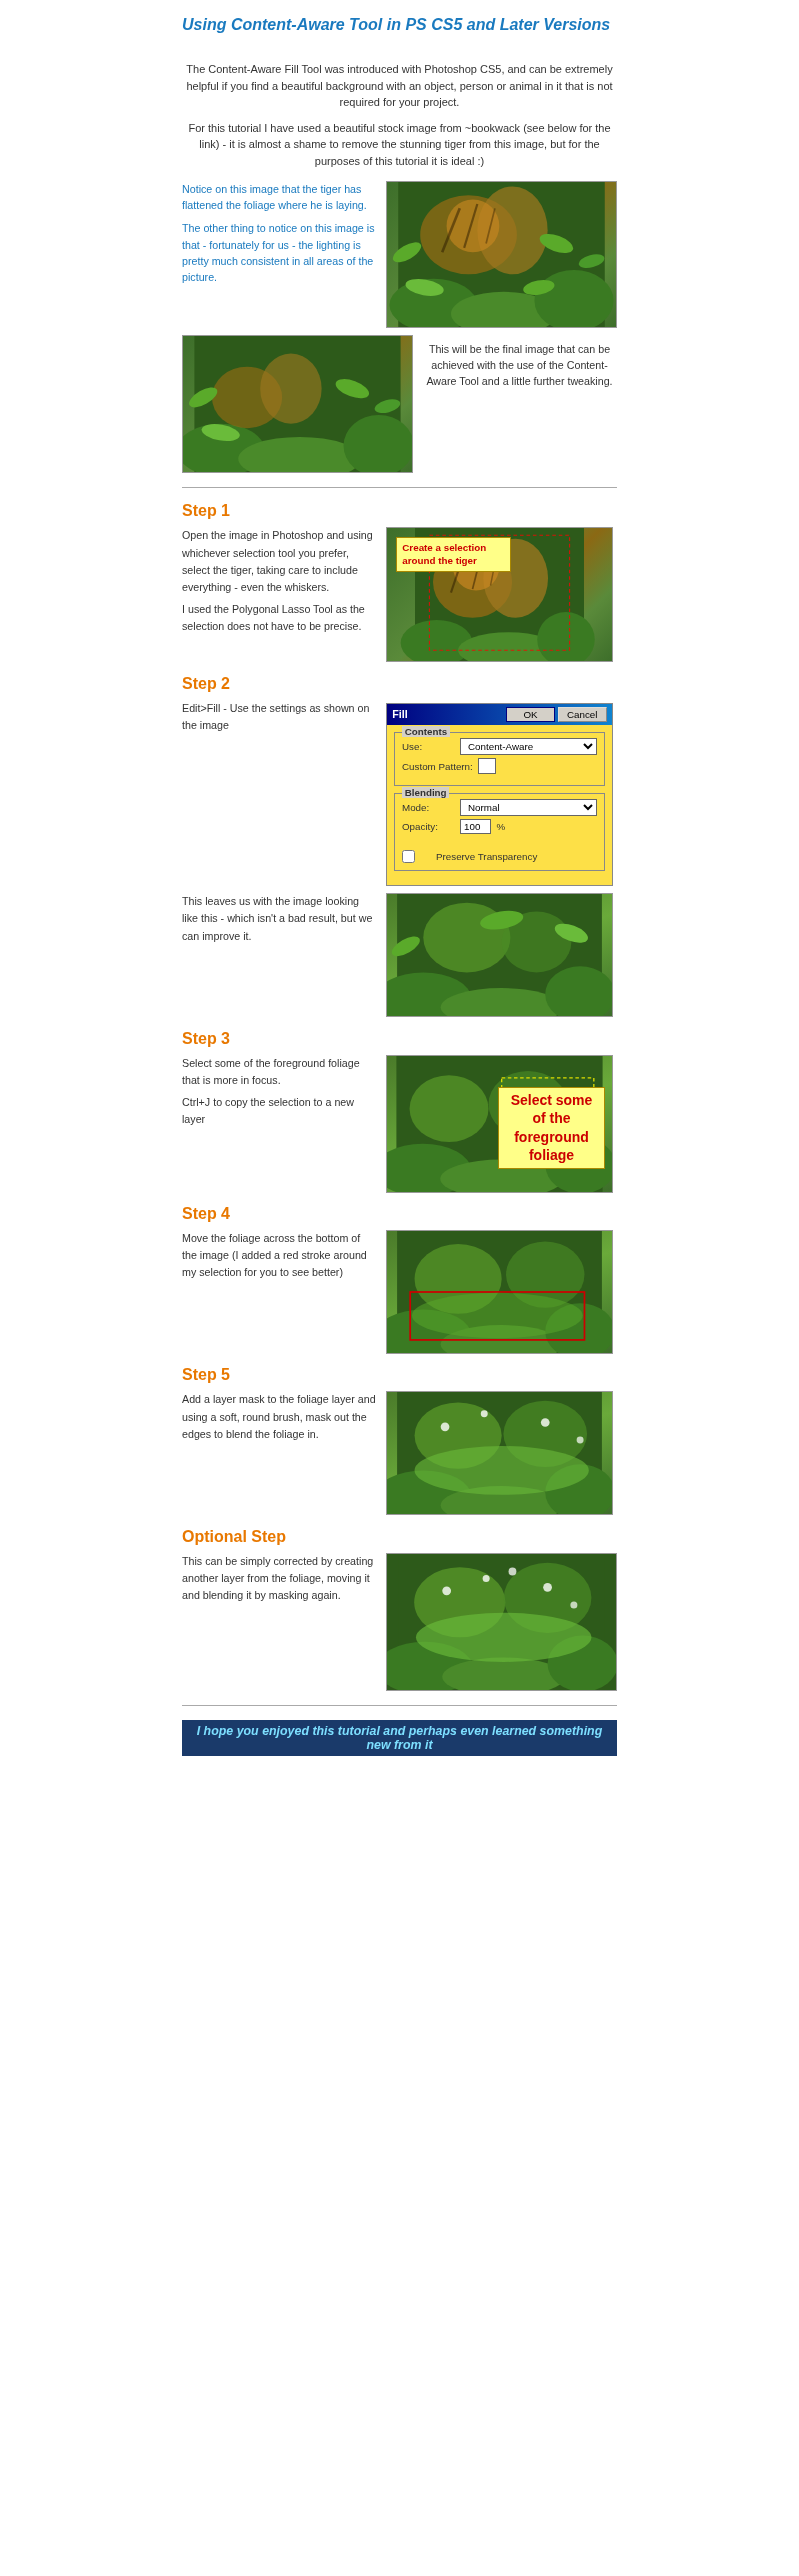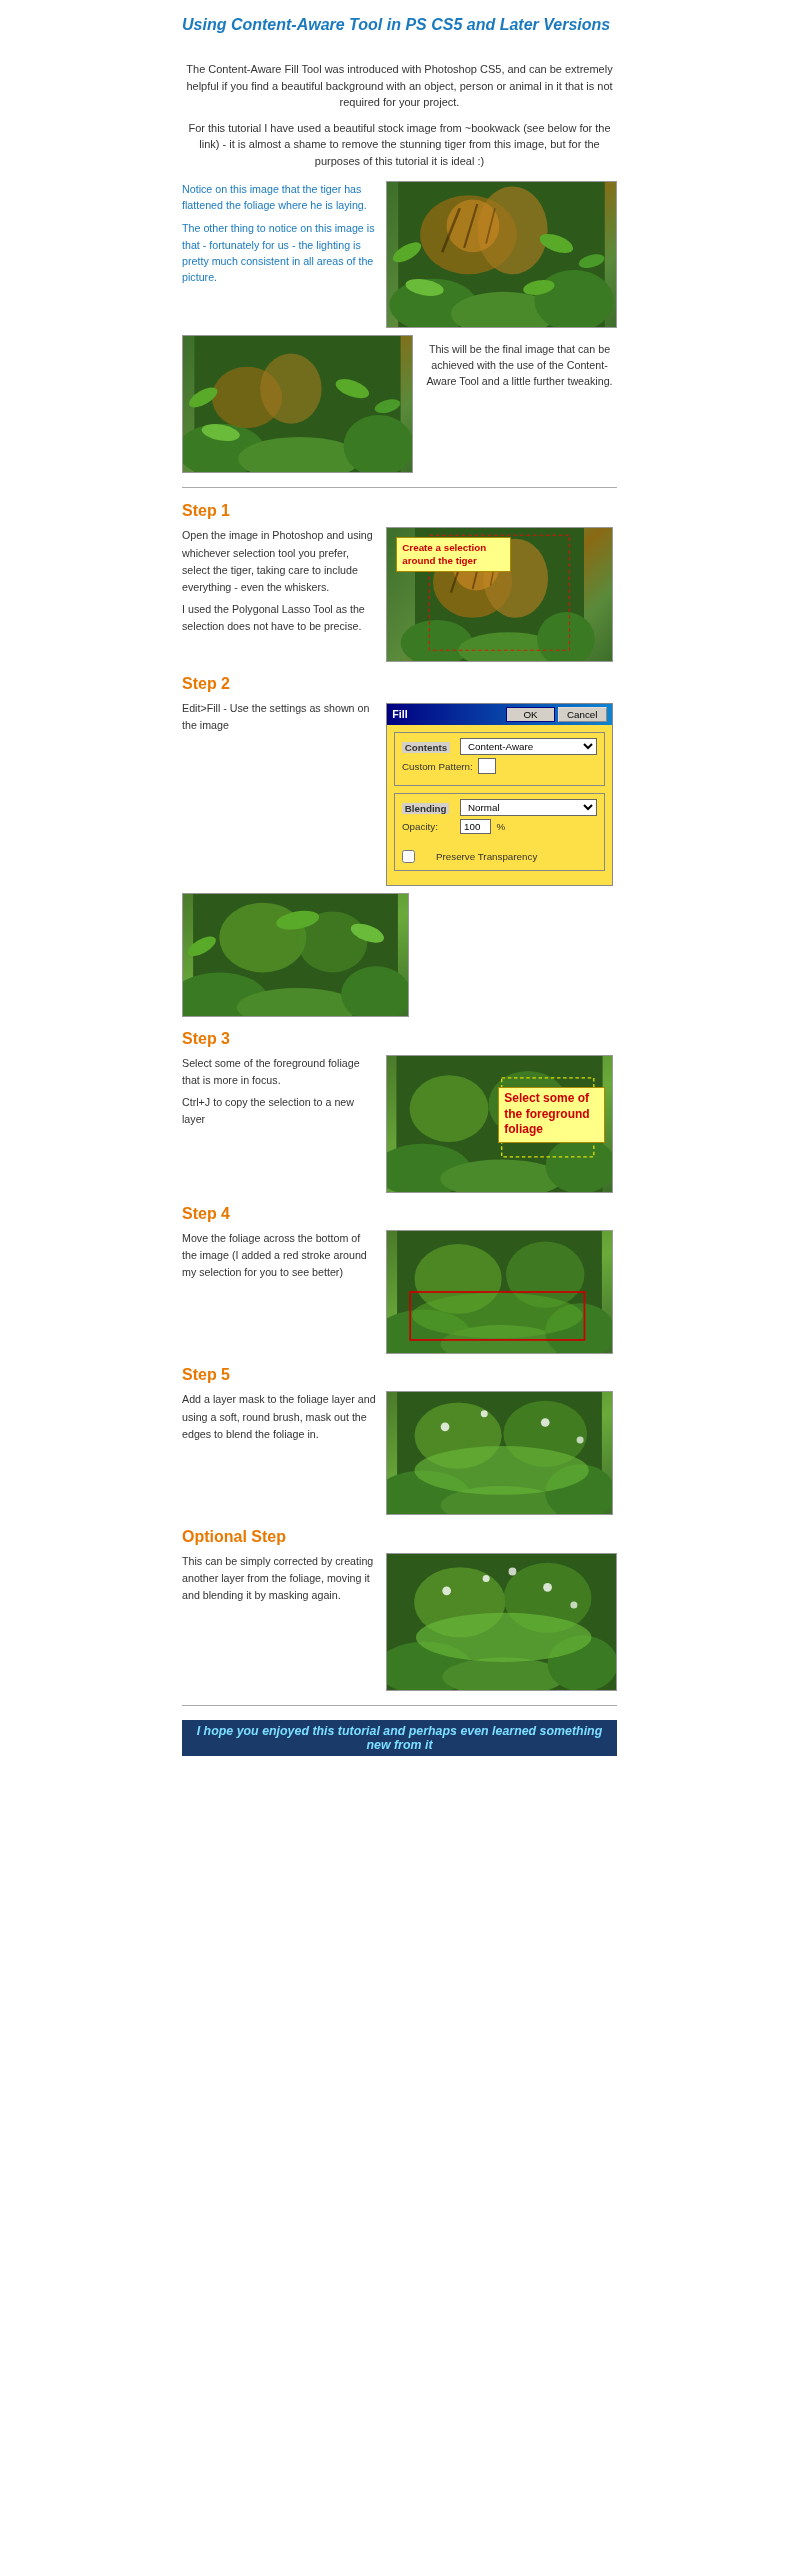--- a/index.html
+++ b/index.html
@@ -144,26 +144,26 @@
       max-width: 115px;
       line-height: 1.3;
     }
     .callout-foliage {
       position: absolute;
       top: 31px;
       right: 7px;
       background: #ffff88;
       border: 0.9px solid #aa8800;
       padding: 3.6px 5.3px;
-      font-size: 12px;
+      font-size: 14px;
       font-weight: bold;
       color: #cc0000;
       max-width: 107px;
       line-height: 1.3;
-      text-align: left;
+      text-align: center;
     }
     
     .fill-dialog {
       width: 227px;
       border: 1.8px solid #888;
       background: #fde047;
       font-size: 9.8px;
       font-family: Arial, sans-serif;
       margin-top: 3.6px;
     }
@@ -187,21 +187,20 @@
       position: relative;
     }
     .dialog-group-label {
       position: absolute;
       top: -7px;
       left: 7px;
       background: #d4d0c8;
       padding: 0 2.7px;
       font-size: 9.8px;
       font-weight: bold;
-      margin-top: 16px;
     }
     .dialog-row {
       display: flex;
       align-items: center;
       margin-bottom: 3.6px;
       gap: 5.3px;
     }
     .dialog-label {
       font-size: 9.8px;
       min-width: 53px;
@@ -425,20 +424,23 @@
               <input type="checkbox" style="">
               <span>Preserve Transparency</span>
             </div>
           </div>
         </div>
       </div>
     </div>
   </div>
 
   <div style="display:flex; gap:9px; margin-bottom:12.4px;">
+    <div style="flex:0 0 195px;">
+      <p class="step-text">This leaves us with the image looking like this - which isn't a bad result, but we can improve it.</p>
+    </div>
     <div style="flex:1;">
       <div class="img-foliage">
         <svg class="foliage-svg" viewBox="0 0 235 140" xmlns="http://www.w3.org/2000/svg">
           <rect width="235" height="140" fill="#2d5a1a"></rect>
           <ellipse cx="30" cy="120" rx="55" ry="30" fill="#3a7a22"></ellipse>
           <ellipse cx="120" cy="130" rx="70" ry="22" fill="#4a8a2a"></ellipse>
           <ellipse cx="210" cy="115" rx="40" ry="32" fill="#3a7a22"></ellipse>
           <ellipse cx="80" cy="50" rx="50" ry="40" fill="#5a9a2a" opacity="0.7"></ellipse>
           <ellipse cx="160" cy="55" rx="40" ry="35" fill="#4a8a25" opacity="0.6"></ellipse>
           <ellipse cx="10" cy="60" rx="18" ry="8" fill="#5aaa2a" transform="rotate(-30 10 60)"></ellipse>

